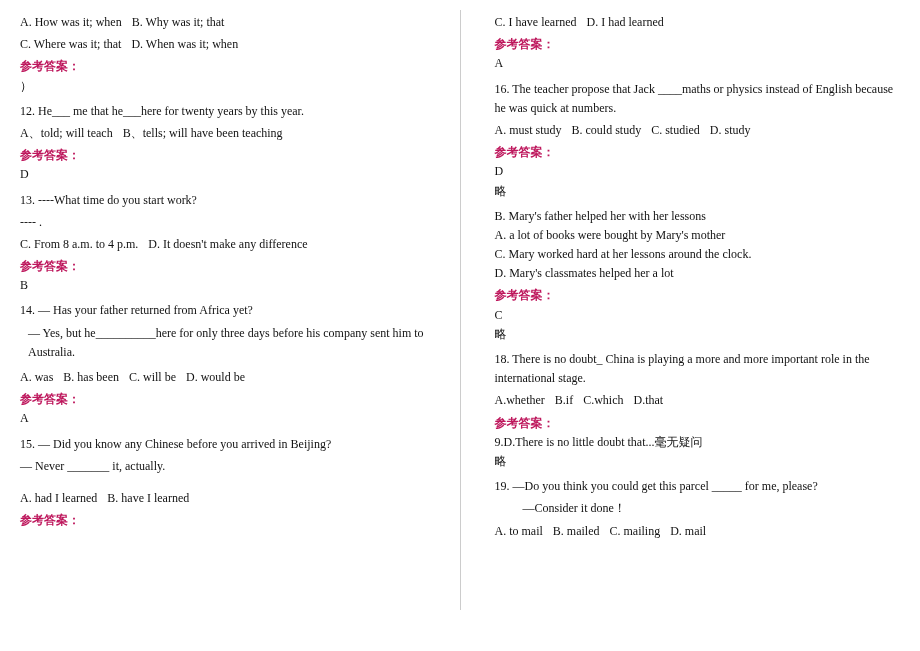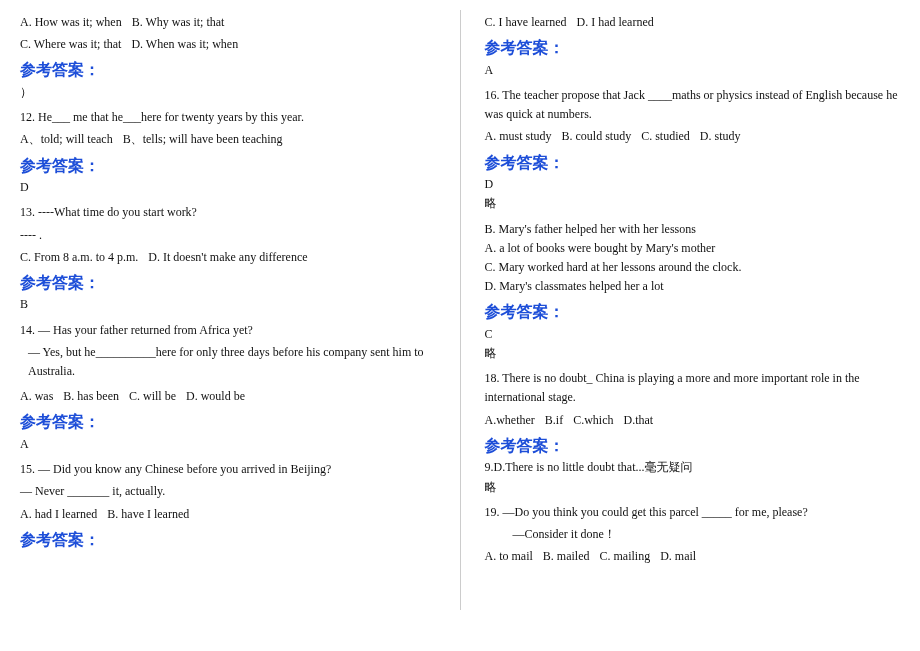--- a/index.html
+++ b/index.html
@@ -5,43 +5,43 @@
     * { box-sizing: border-box; margin: 0; padding: 0; }
     body {
       background: #fff;
       font-family: 'SimSun', 'Song', serif;
       font-size: 12px;
       color: #111;
       padding: 10px 20px;
     }
     .page {
       display: flex;
-      gap: 24px;
+      gap: 34px;
       width: 100%;
     }
     .column {
       flex: 1;
       min-width: 0;
     }
     .divider {
       width: 1px;
       background: #ccc;
       min-height: 600px;
     }
     .section {
       margin-bottom: 6px;
       line-height: 1.6;
     }
     .section p {
       margin-bottom: 3px;
     }
     .ref-answer {
-      color: #1d4ed8;
+      color: #be185d;
       font-weight: bold;
-      font-size: 16px;
+      font-size: 12px;
     }
     .options-row {
       display: flex;
       gap: 10px;
       flex-wrap: wrap;
       margin: 3px 0;
     }
     .option {
       white-space: nowrap;
     }
@@ -112,21 +112,21 @@
         <span class="ref-answer">参考答案：</span>
       </div>
       <div>
         <span>A</span>
       </div>
     </div>
 
     <div class="section">
       <p>15. — Did you know any Chinese before you arrived in Beijing?</p>
       <p>— Never _______ it, actually.</p>
-      <div class="options-row" style="margin-top:3px;">
+      <div class="options-row" style="margin-top:13px;">
         <span class="option">A. had I learned</span>
         <span class="option">B. have I learned</span>
       </div>
       <div>
         <span class="ref-answer">参考答案：</span>
       </div>
     </div>
 
   </div>
 

